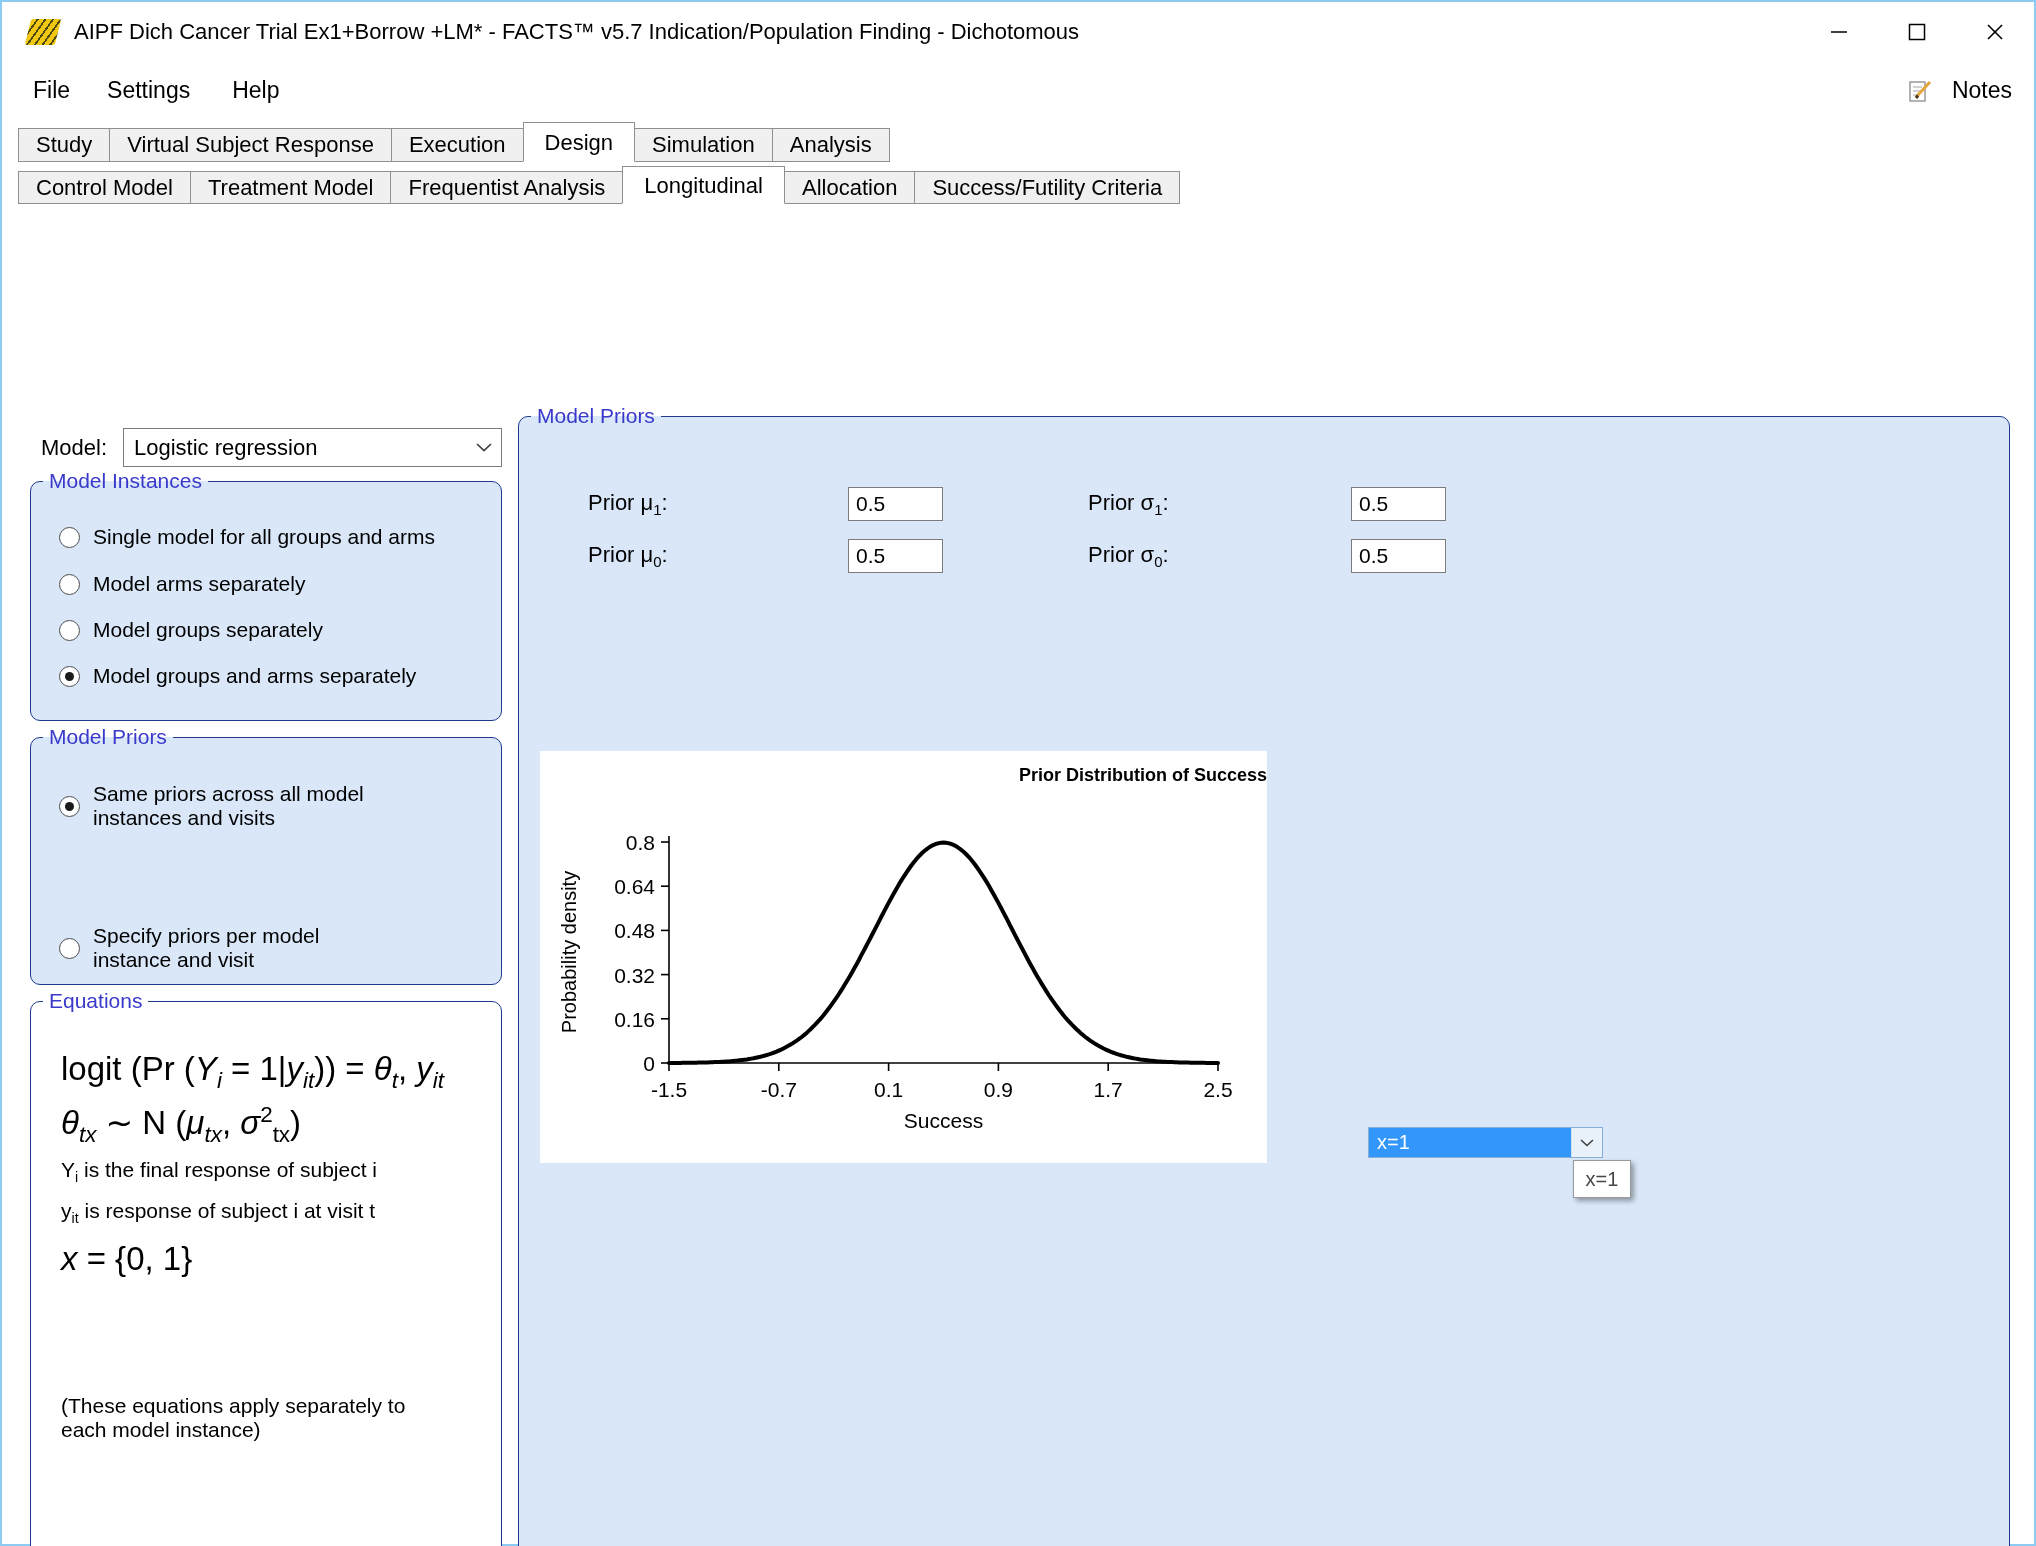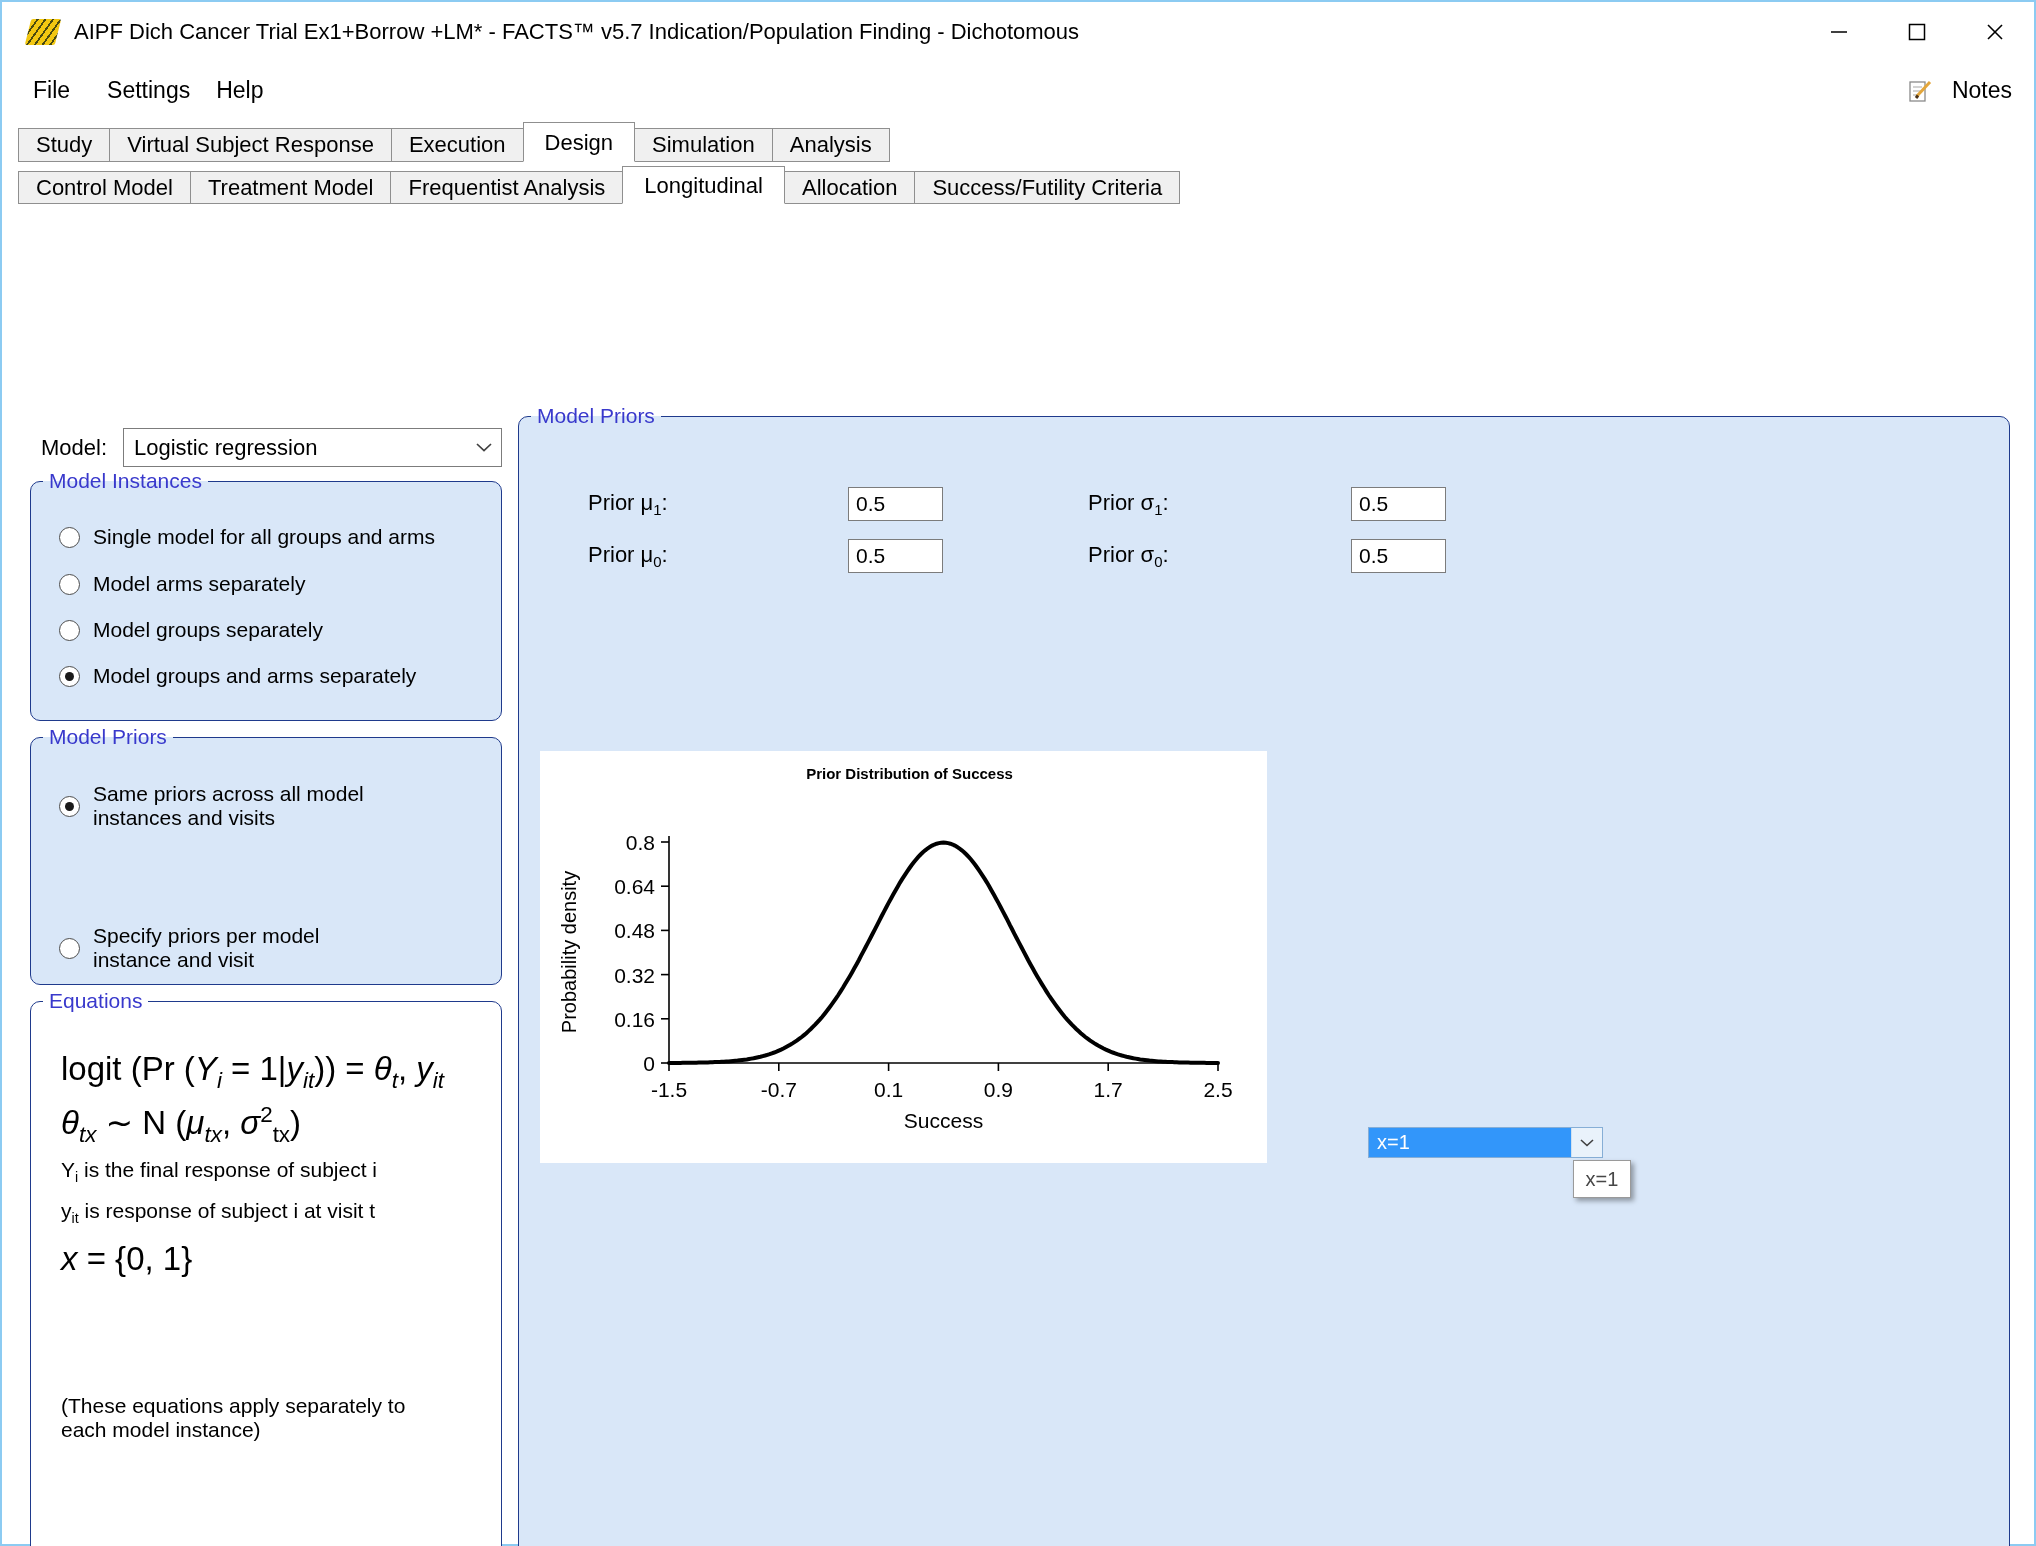--- a/index.html
+++ b/index.html
@@ -12,21 +12,21 @@
   .app-icon{width:30px;height:26px;margin-left:18px;flex:none;background:repeating-linear-gradient(115deg,#f2c711 0 5px,#4a4a10 5px 7px);transform:skewX(-14deg);border-radius:2px}
   .title{margin-left:16px;font-size:22px;white-space:nowrap}
   .win-controls{position:absolute;right:0;top:0;height:60px;display:flex}
   .win-btn{width:78px;height:60px;display:flex;align-items:center;justify-content:center}
 
   
   .menubar{position:absolute;top:60px;left:0;right:0;height:57px;display:flex;align-items:center;background:#fff}
   .menu-item{font-size:23px}
   .mi-file{margin-left:31px}
   .mi-settings{margin-left:37px}
-  .mi-help{margin-left:26px}
+  .mi-help{margin-left:42px}
   .notes{position:absolute;right:22px;top:0;height:57px;display:flex;align-items:center;gap:19px;font-size:23px}
 
   
   .tabs{position:absolute;left:16px;display:flex;align-items:flex-end}
   .tabs1{top:120px;height:40px}
   .tabs2{top:164px;height:38px}
   .tab{height:34px;line-height:32px;padding:0 17px;font-size:22px;background:#f0f0f0;border:1px solid #8f8f8f;margin-right:-1px;white-space:nowrap}
   .tabs2 .tab{height:33px;line-height:31px}
   .tab[data-selected="true"]{background:#fff;height:40px;line-height:40px;padding:0 21px;position:relative;z-index:2;border-bottom:1px solid #fff}
   .tabs2 .tab[data-selected="true"]{height:38px;line-height:37px}
@@ -60,21 +60,21 @@
   .eqdef{font-size:21px}
   sub{font-size:68%}
   sup{font-size:68%}
 
   
   .prior-label{position:absolute;font-size:22px;line-height:24px}
   .prior-input{position:absolute;width:95px;height:34px;border:1px solid #7c7c7c;background:#fff;font-size:21px;padding-left:7px;font-family:"Liberation Sans",sans-serif}
 
   
   .chart-box{position:absolute;left:21px;top:334px;width:727px;height:412px;background:#fff}
-  .chart-title{position:absolute;top:14px;left:6px;width:100%;text-align:center;font-size:15px;font-weight:bold}
+  .chart-title{position:absolute;top:14px;left:0;width:100%;text-align:right;font-size:18px;font-weight:bold}
   .chart-ylab{position:absolute;left:-89px;top:188px;width:240px;height:26px;text-align:center;font-size:20px;transform:rotate(-90deg)}
   .chart-xlab{position:absolute;left:129px;top:358px;width:549px;text-align:center;font-size:21px}
   #chart-svg{position:absolute;left:0;top:0}
 
   
   .visit-combo{position:absolute;left:849px;top:710px;width:235px;height:31px;border:1px solid #86aed6;background:#fff;display:flex}
   .visit-value{flex:1;background:#3296fa;color:#fff;font-size:20px;line-height:29px;padding-left:8px}
   .visit-btn{width:31px;background:#e9f2fb;display:flex;align-items:center;justify-content:center;border-left:1px solid #cfe0f0}
   .tooltip{position:absolute;left:1054px;top:743px;min-width:58px;height:38px;background:#fff;border:1px solid #9a9a9a;box-shadow:3px 3px 5px rgba(0,0,0,.35);font-size:20px;color:#474747;display:flex;align-items:center;justify-content:center;padding:0 9px}
 </style>

